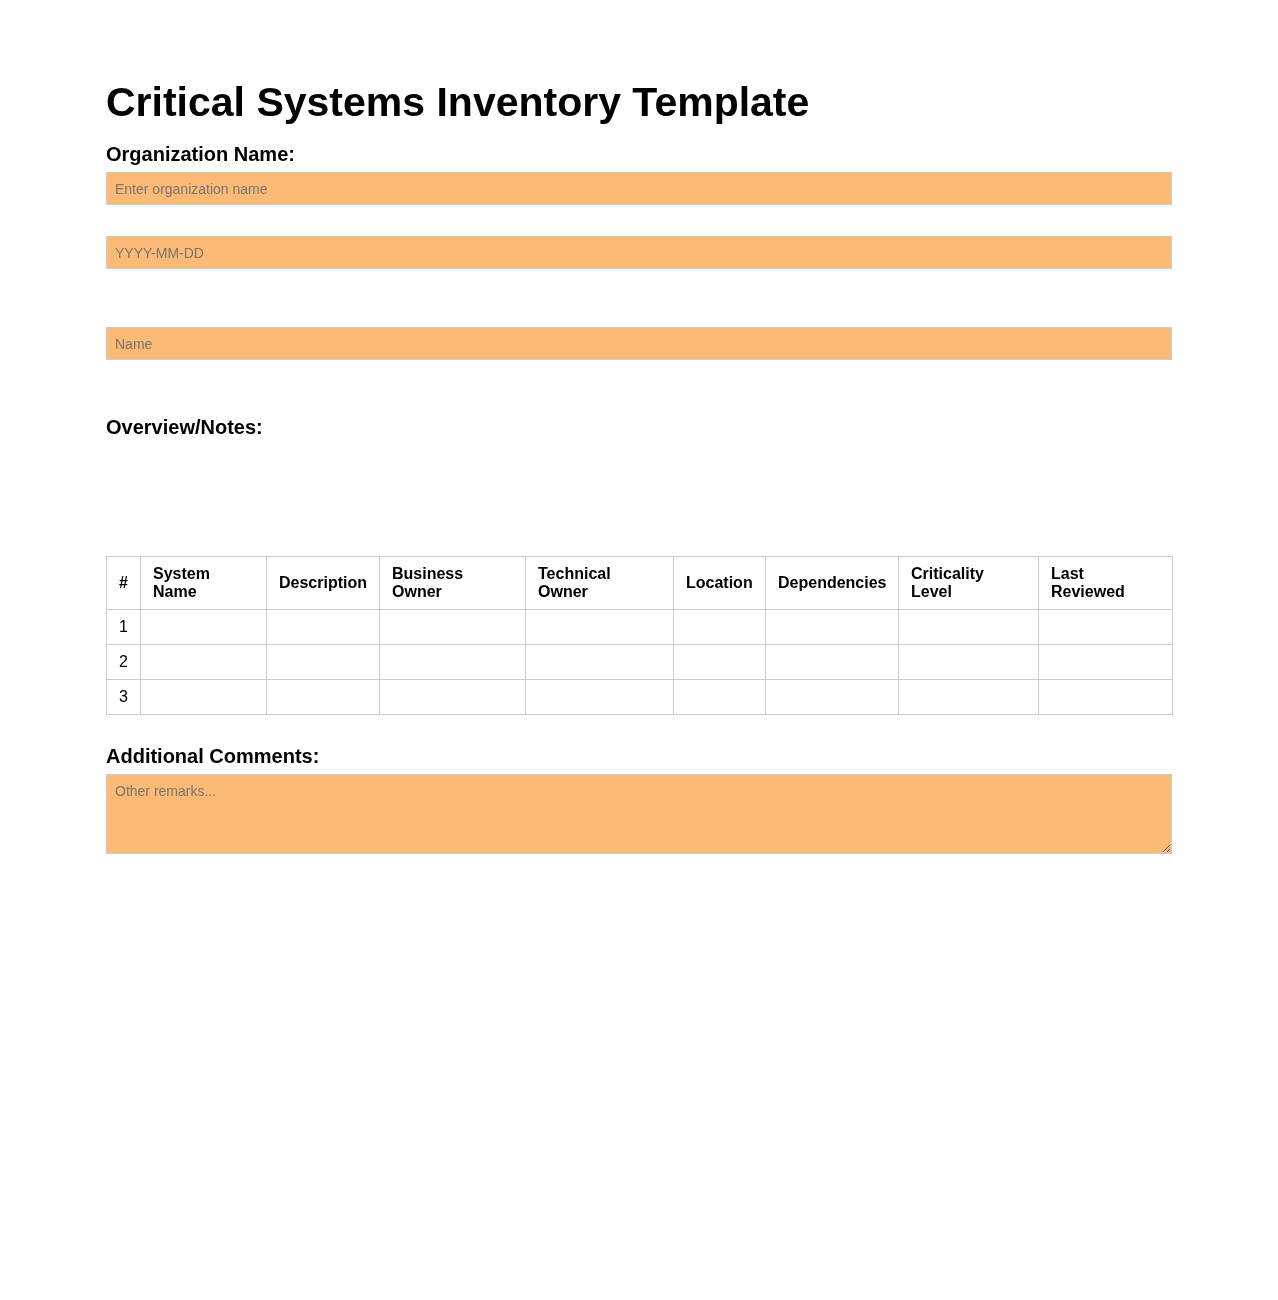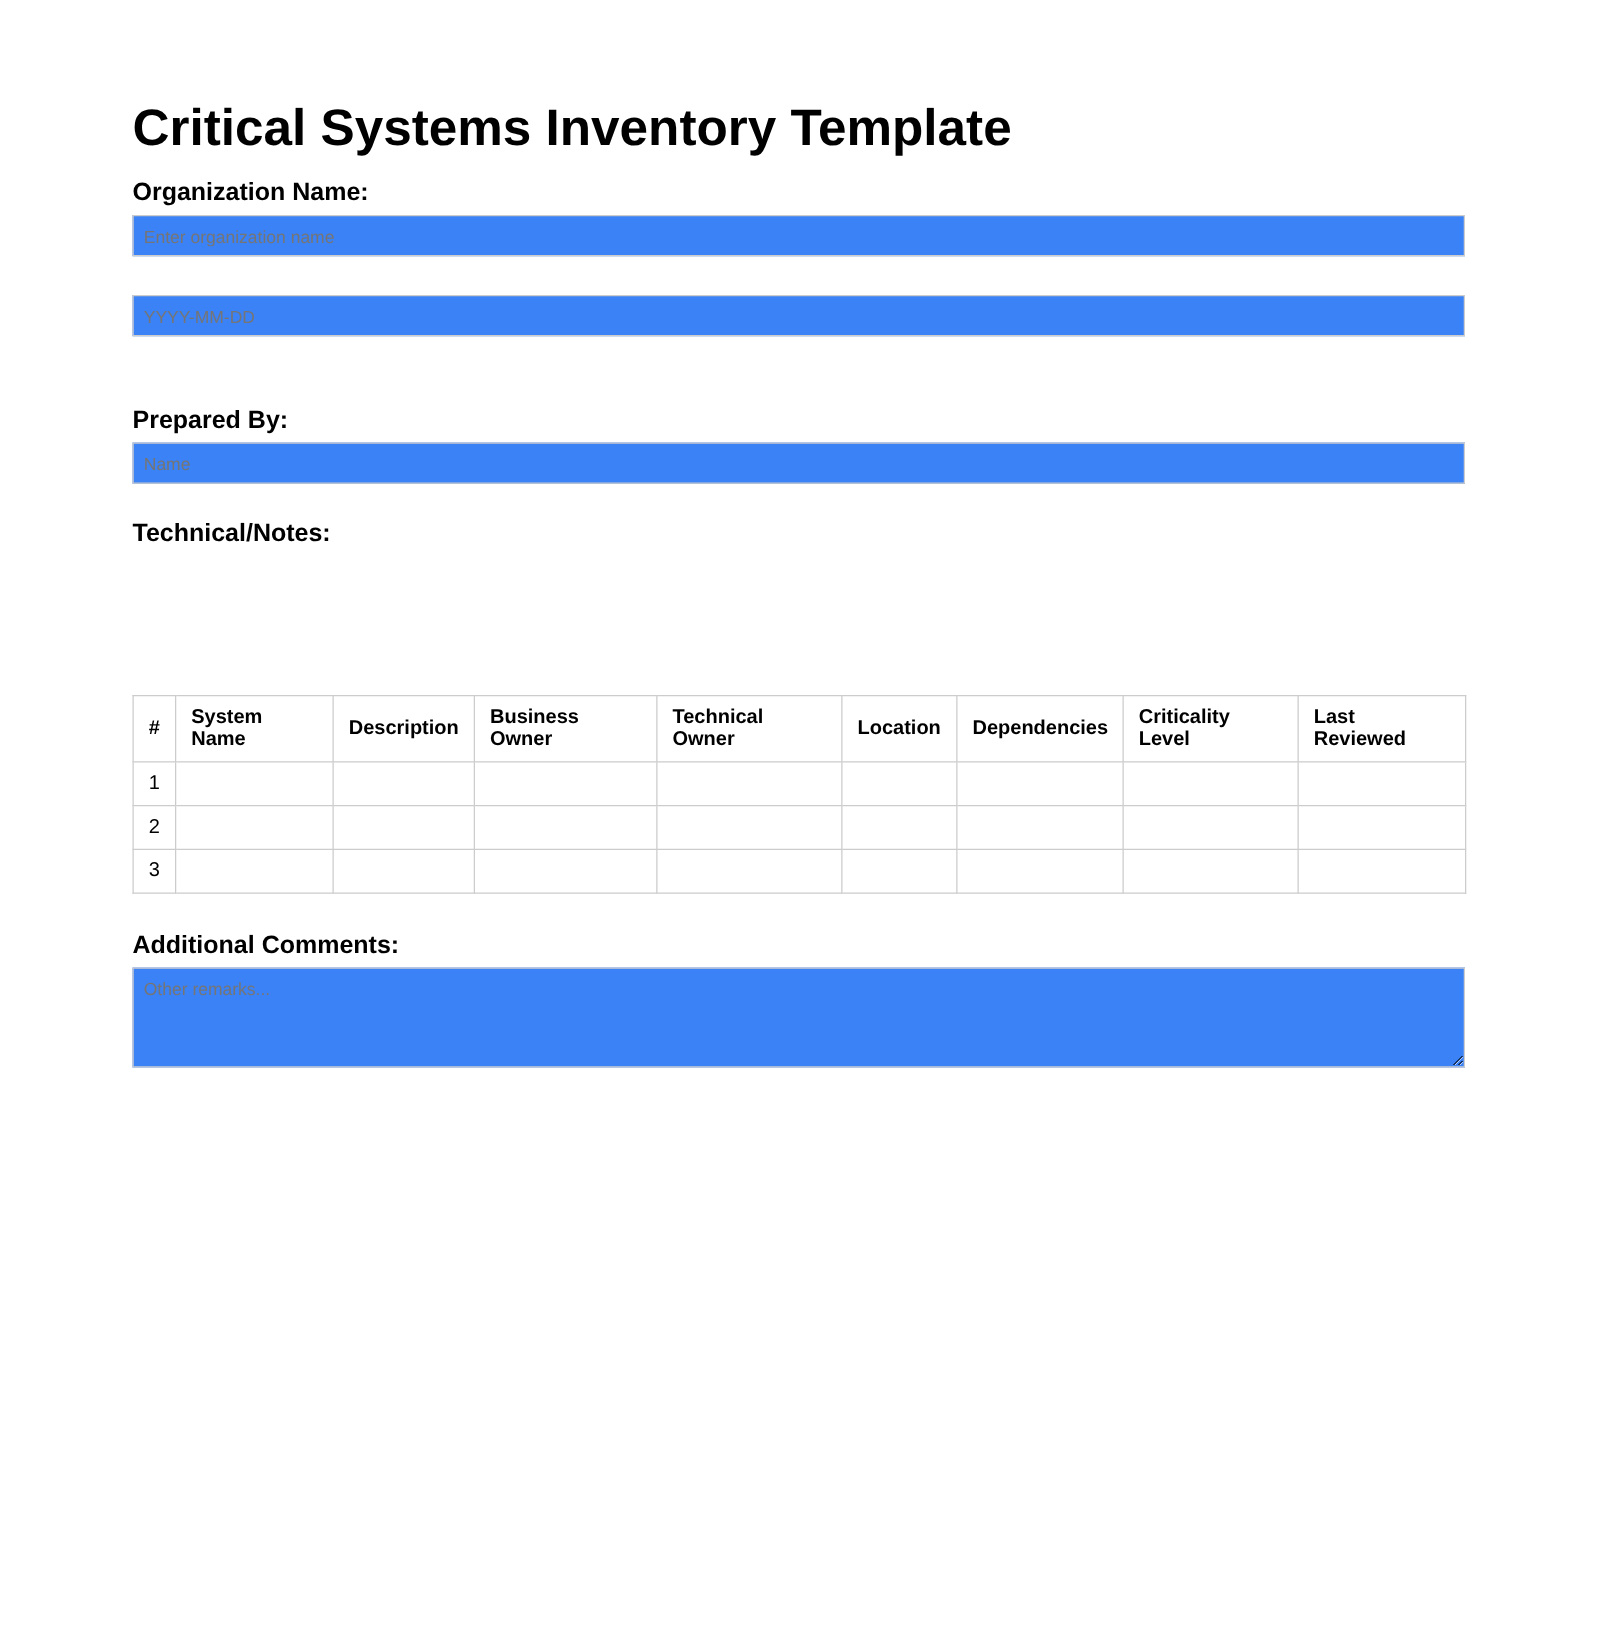--- a/index.html
+++ b/index.html
@@ -39,21 +39,21 @@
       margin-bottom: 9px;
     }
     .field input, .field textarea {
       display: block;
       width: 1066px;
       border: 1px solid #cccccc;
       font-family: "Liberation Sans", sans-serif;
       font-size: 14px;
       padding: 0 8px;
       color: #333;
-      background: #3b82f6;
+      background: #fdba74;
       margin: 0;
       outline: none;
     }
     .field input { height: 33px; }
     .field textarea {
       height: 80px;
       padding-top: 8px;
       resize: vertical;
     }
     ::placeholder { color: #757575; }
@@ -89,26 +89,25 @@
   <div class="field" style="top:145px;">
     <label>Organization Name:</label>
     <input type="text" placeholder="Enter organization name" style="">
   </div>
 
   <div class="field" style="top:236px;">
     <input type="text" placeholder="YYYY-MM-DD" style="">
   </div>
 
   <div class="field" style="top:327px;">
-    <label>Prepared By:</label>
     <input type="text" placeholder="Name" style="">
   </div>
 
   <div class="field" style="top:418px;">
-    <label>Technical/Notes:</label>
+    <label>Overview/Notes:</label>
   </div>
 
   <table>
     <colgroup>
       <col style="width:34px">
       <col style="width:126px">
       <col style="width:113px">
       <col style="width:146px">
       <col style="width:148px">
       <col style="width:92px">

